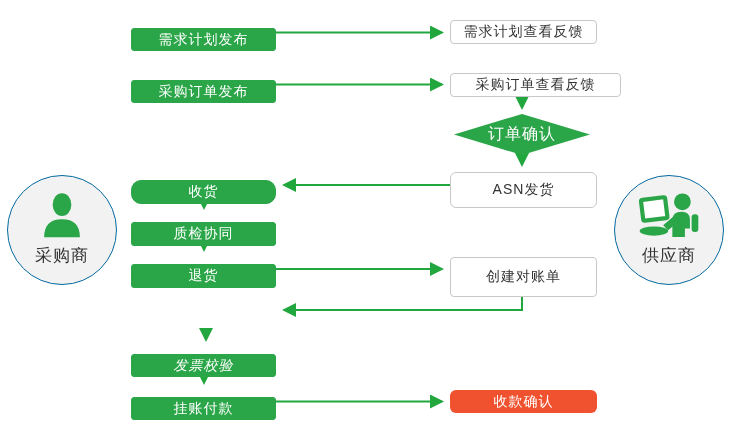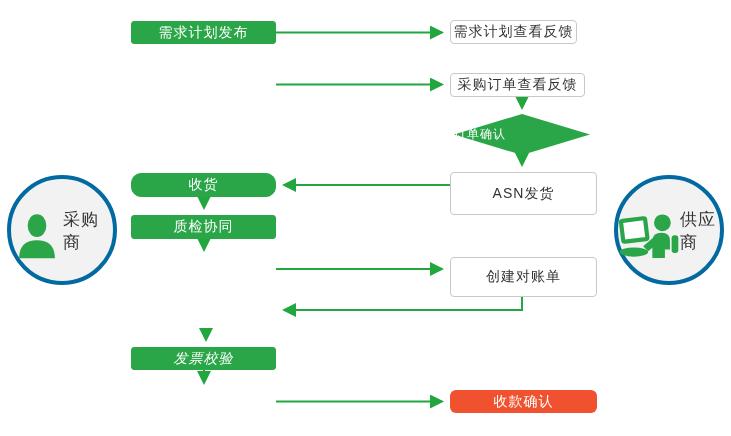--- a/index.html
+++ b/index.html
@@ -3,42 +3,42 @@
 <meta charset="utf-8">
 <style>
   html,body{margin:0;padding:0;background:#ffffff;}
   body{font-family:"Liberation Sans","DejaVu Sans",sans-serif;}
   .canvas{position:relative;width:731px;height:436px;background:#fff;overflow:hidden;}
   .connectors{position:absolute;left:0;top:0;width:731px;height:436px;pointer-events:none;}
 
   .node{position:absolute;display:flex;align-items:center;justify-content:center;
         font-size:14px;box-sizing:border-box;letter-spacing:1px;}
   .green-box{background:var(--green,#2aa648);color:#fff;border-radius:3px;
-        border:1px solid var(--green,#2aa648);}
+        border:1px solid var(--green,#2aa648);margin-top:7px;}
   .white-box{background:#ffffff;color:var(--box-text-dark,#333);border:1px solid var(--white-box-border,#c8c8c8);
         border-radius:4px;}
   .red-box{background:var(--red,#f0512f);color:#fff;border-radius:3px;}
 
-  .diamond{position:absolute;display:flex;align-items:center;justify-content:flex-start;font-size:12px;letter-spacing:1px;}
+  .diamond{position:absolute;display:flex;align-items:center;justify-content:center;font-size:16px;letter-spacing:1px;}
   .diamond .shape{position:absolute;inset:0;clip-path:polygon(50% 0,100% 50%,50% 100%,0 50%);}
   .diamond .shape.inner{inset:1.5px;}
   .diamond-green .shape.outer{background:var(--green,#2aa648);}
   .diamond-green{color:#fff;}
   .diamond-gray .shape.outer{background:var(--white-box-border,#c8c8c8);}
   .diamond-gray .shape.inner{background:var(--diamond-gray-fill,#f3f3f3);}
   .diamond-gray{color:var(--box-text-dark,#333);}
   .diamond .lbl{position:relative;z-index:1;}
 
   .actor{position:absolute;width:110px;height:110px;border-radius:50%;
-         background:var(--circle-fill,#f2f2f2);border:4px solid #0369a1;
-         display:flex;align-items:center;justify-content:flex-start;box-sizing:border-box;}
+         background:var(--circle-fill,#f2f2f2);border:1px solid #0369a1;
+         display:flex;flex-direction:column;align-items:center;justify-content:flex-start;box-sizing:border-box;}
   .actor .icon{margin-top:14px;height:52px;display:flex;align-items:center;justify-content:center;}
   .actor .alabel{font-size:17px;color:#333;margin-top:2px;letter-spacing:1px;}
   .actor-left{left:7px;top:175px;}
-  .actor-right{left:614px;top:175px;justify-content:center;}
+  .actor-right{left:614px;top:175px;}
 </style>
 </head>
 <body>
 
 <div class="canvas">
 
   <svg class="connectors" width="731" height="436" viewBox="0 0 731 436" xmlns="http://www.w3.org/2000/svg">
     <defs>
       <marker id="arr" markerWidth="7" markerHeight="7" refX="6" refY="3.5" orient="auto">
         <path d="M0,0 L7,3.5 L0,7 Z" fill="#21a73e"></path>
@@ -81,38 +81,41 @@
         <path d="M41 54 L41 34 Q41 24 52 24 Q62 24 62 33 L62 44 L56 44 L56 54 Z" fill="#2aa648"></path>
         <rect x="64" y="27" width="8" height="21" rx="3.5" fill="#2aa648"></rect>
         <path d="M44 28 L30 40 L36 46 L48 36 Z" fill="#2aa648"></path>
       </svg>
     </span>
     <span class="alabel">供应商</span>
   </div>
 
   <div class="node green-box" style="left:131px;top:21px;width:145px;height:23px;">需求计划发布</div>
 
+  <div class="node green-box" style="left:131px;top:73px;width:145px;height:23px;">采购订单发布</div>
 
   <div class="node green-box" style="left:131px;top:173px;width:145px;height:24px;border-radius:10px;">收货</div>
 
   <div class="node green-box" style="left:131px;top:215px;width:145px;height:24px;">质检协同</div>
 
+  <div class="node green-box" style="left:131px;top:257px;width:145px;height:24px;">退货</div>
 
 
   <div class="node green-box" style="left:131px;top:347px;width:145px;height:23px;font-style:italic;">发票校验</div>
 
+  <div class="node green-box" style="left:131px;top:390px;width:145px;height:23px;">挂账付款</div>
 
-  <div class="node white-box" style="left:450px;top:20px;width:127px;height:24px;">需求计划查看反馈</div>
+  <div class="node white-box" style="left:450px;top:20px;width:147px;height:24px;">需求计划查看反馈</div>
 
-  <div class="node white-box" style="left:450px;top:73px;width:135px;height:24px;">采购订单查看反馈</div>
+  <div class="node white-box" style="left:450px;top:73px;width:171px;height:24px;">采购订单查看反馈</div>
 
   <div class="diamond diamond-green" style="left:454px;top:114px;width:136px;height:41px;">
     <span class="shape outer"></span>
     <span class="lbl">订单确认</span>
   </div>
 
-  <div class="node white-box" style="left:450px;top:172px;width:147px;height:43px;">ASN发货</div>
+  <div class="node white-box" style="left:450px;top:172px;width:147px;height:36px;border-radius:6px;">ASN发货</div>
 
   <div class="node white-box" style="left:450px;top:257px;width:147px;height:40px;">创建对账单</div>
 
   <div class="node red-box" style="left:450px;top:390px;width:147px;height:23px;border-radius:6px;">收款确认</div>
 
 </div>
 
 </body></html>

